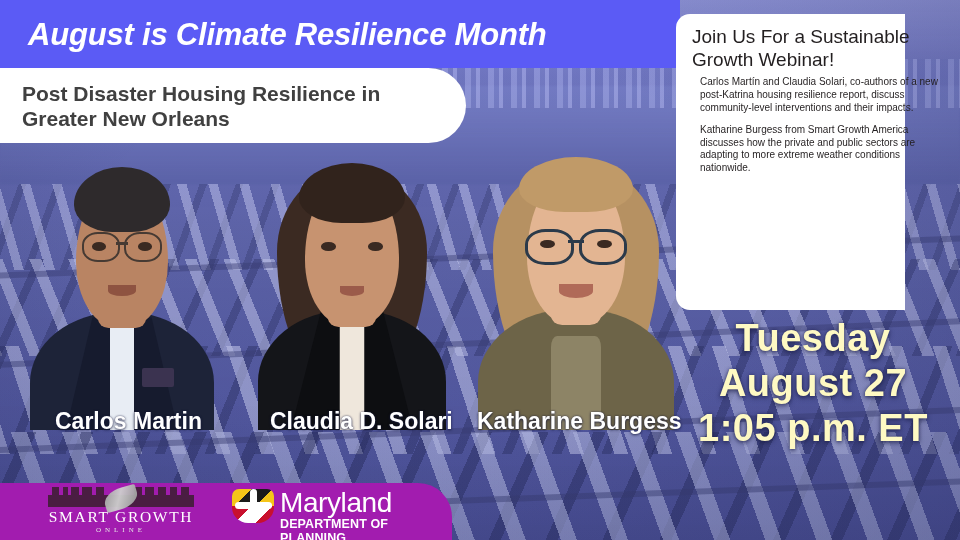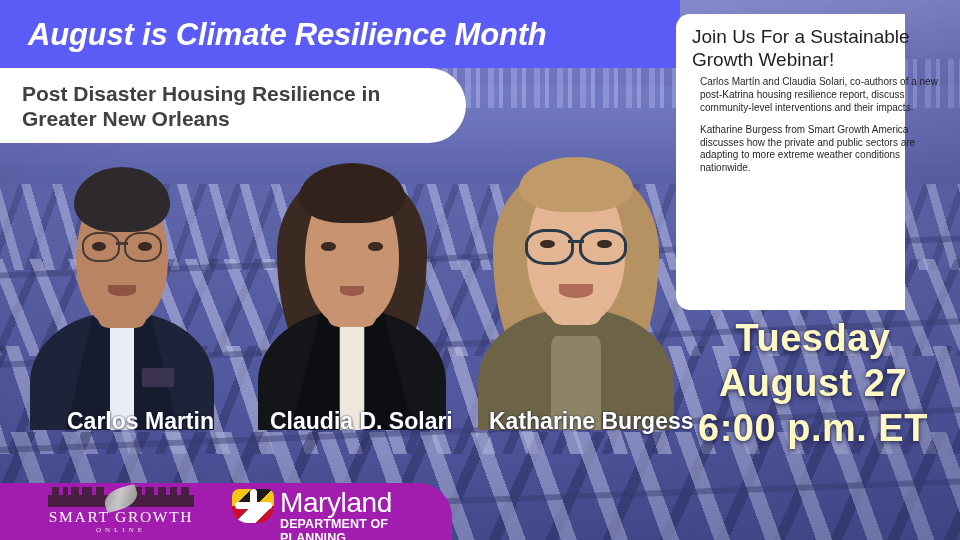--- a/index.html
+++ b/index.html
@@ -163,23 +163,23 @@
   .sp3-hairtop{left:23%;top:1%;width:54%;height:20%;background:#c09a68;}
   .sp3-shirt{left:38%;bottom:0;width:24%;height:34%;background:#8d8466;}
 
   
   .names{position:absolute;left:0;top:408px;width:690px;height:36px;}
   .name{
     position:absolute;top:0;
     font-size:23px;font-weight:bold;color:#ffffff;white-space:nowrap;
     text-shadow:0 1px 3px rgba(20,24,60,.75), 0 0 2px rgba(20,24,60,.6);
   }
-  .nm-1{left:55px;margin-left:12px;}
+  .nm-1{left:55px;}
   .nm-2{left:270px;}
-  .nm-3{left:489px;}
+  .nm-3{left:477px;}
 
   
   .datebox{position:absolute;right:16px;top:316px;width:262px;text-align:center;}
   .datebox div{
     font-size:38px;font-weight:bold;color:#fef9c3;line-height:1.18;
     letter-spacing:.5px;
     text-shadow:0 2px 5px rgba(25,28,70,.7), 0 0 3px rgba(25,28,70,.55);
   }
 
   
@@ -325,21 +325,21 @@
     <div class="info-head">Join Us For a Sustainable Growth Webinar!</div>
     <div class="info-body">
       <p>Carlos Martín and Claudia Solari, co-authors of a new post-Katrina housing resilience report, discuss community-level interventions and their impacts.</p>
       <p>Katharine Burgess from Smart Growth America discusses how the private and public sectors are adapting to more extreme weather conditions nationwide.</p>
     </div>
   </div>
 
   <div class="datebox">
     <div>Tuesday</div>
     <div>August 27</div>
-    <div>6:00 p.m. ET</div>
+    <div>1:05 p.m. ET</div>
   </div>
 
   <div class="logobar">
 
     <div class="sg">
       <div class="sg-sky"></div>
       <div class="sg-sky2"></div>
       <div class="sg-feather"></div>
       <div class="sg-name">SMART GROWTH</div>
       <div class="sg-sub">ONLINE</div>

